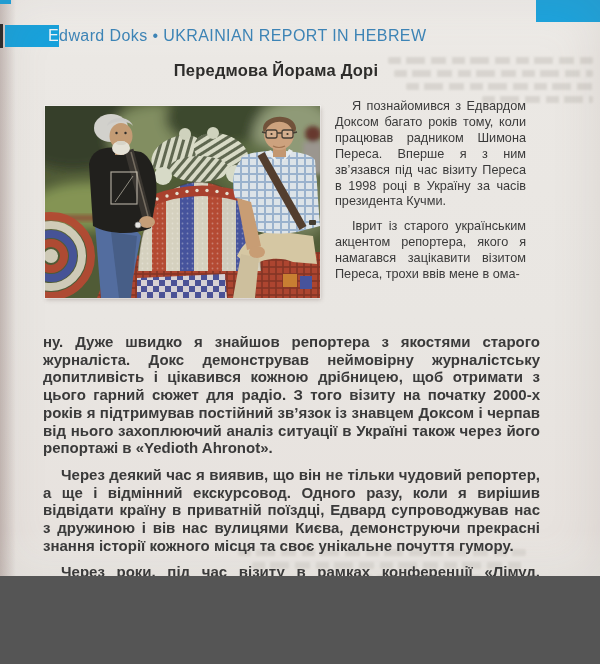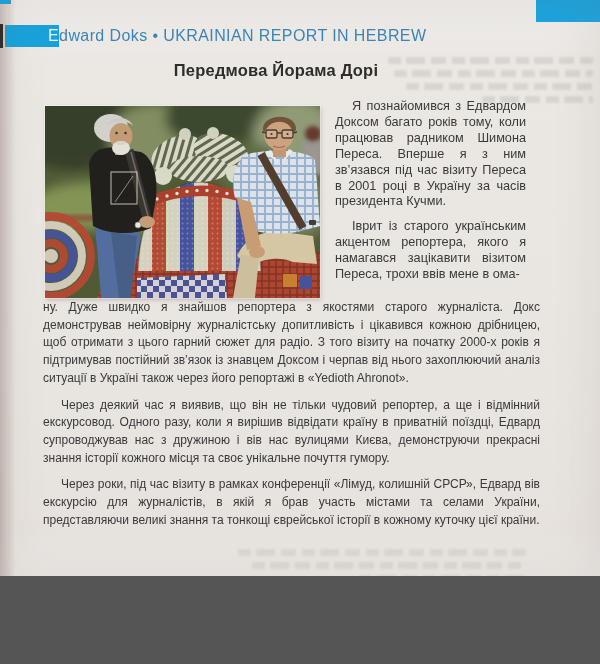--- a/index.html
+++ b/index.html
@@ -48,22 +48,22 @@
     z-index:2;
   }
   .photo svg{display:block;}
   
   .col{
     position:absolute; left:335px; top:99px; width:191px; z-index:2;
     font-size:12.7px; line-height:15.9px; text-align:justify; color:#3a3a3a;
   }
   .col p{margin:0 0 9px 0; text-indent:17px;}
   .main{
-    position:absolute; left:43px; top:299px; width:497px; z-index:2;
-    font-size:12px; line-height:17.7px; text-align:justify; color:#3a3a3a;
+    position:absolute; left:43px; top:333px; width:497px; z-index:2;
+    font-size:15px; line-height:17.7px; text-align:justify; color:#3a3a3a;font-weight:bold;
   }
   .main p{margin:0 0 9px 0;}
   .main p.ind{text-indent:18px;}
   
   .flag-blue{position:absolute; left:0; top:612px; width:600px; height:35px; background:#1b9bd7; z-index:3;}
   .flag-yellow{position:absolute; left:0; top:647px; width:600px; height:17px; background:#edd106; border-top:1px solid rgba(70,55,0,.5); box-sizing:border-box; z-index:3;}
   .page-number{
     position:absolute; left:58px; top:629px; z-index:4;
     color:#fdfdfd; font-size:12px; font-weight:bold; text-shadow:0 0 2px rgba(0,50,80,.55);
   }
@@ -236,21 +236,21 @@
           <circle cx="242.5" cy="28" r="1.1" fill="#332a22"></circle>
         <path d="M228,40 Q234,43 240,40" stroke="#9c6b4a" stroke-width="1.2" fill="none"></path>
         <rect x="264" y="114" width="7" height="5" rx="1" fill="#3a332c"></rect>
       </g>
 
       <rect width="275" height="192" fill="rgba(214,192,160,.07)"></rect>
     </svg>
   </div>
 
   <div class="col">
-    <p>Я познайомився з Едвардом Доксом багато років тому, коли працював радником Шимона Переса. Вперше я з ним зв’язався під час візиту Переса в 2001 році в Україну за часів президента Кучми.</p>
+    <p>Я познайомився з Едвардом Доксом багато років тому, коли працював радником Шимона Переса. Вперше я з ним зв’язався під час візиту Переса в 1998 році в Україну за часів президента Кучми.</p>
     <p>Іврит із старого українським акцентом репортера, якого я намагався зацікавити візитом Переса, трохи ввів мене в ома-</p>
   </div>
 
   <div class="main">
     <p>ну. Дуже швидко я знайшов репортера з якостями старого журналіста. Докс демонстрував неймовірну журналістську допитливість і цікавився кожною дрібницею, щоб отримати з цього гарний сюжет для радіо. З того візиту на початку 2000-х років я підтримував постійний зв’язок із знавцем Доксом і черпав від нього захоплюючий аналіз ситуації в Україні також через його репортажі в «Yedioth Ahronot».</p>
     <p class="ind">Через деякий час я виявив, що він не тільки чудовий репортер, а ще і відмінний екскурсовод. Одного разу, коли я вирішив відвідати країну в приватній поїздці, Едвард супроводжував нас з дружиною і вів нас вулицями Києва, демонструючи прекрасні знання історії кожного місця та своє унікальне почуття гумору.</p>
     <p class="ind">Через роки, під час візиту в рамках конференції «Лімуд, колишній СРСР», Едвард вів екскурсію для журналістів, в якій я брав участь містами та селами України, представляючи великі знання та тонкощі єврейської історії в кожному куточку цієї країни.</p>
   </div>
 
   <div class="flag-blue"></div>

